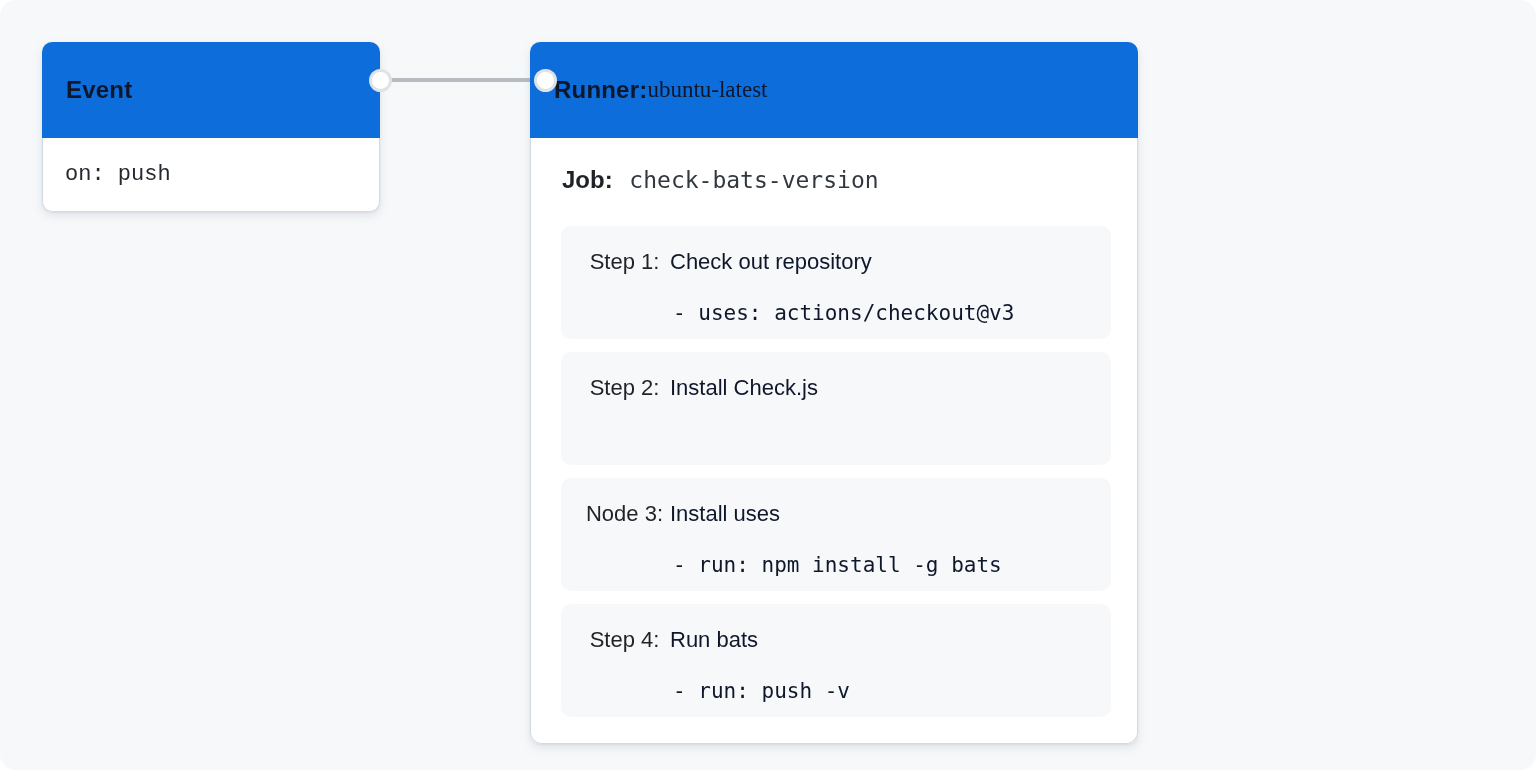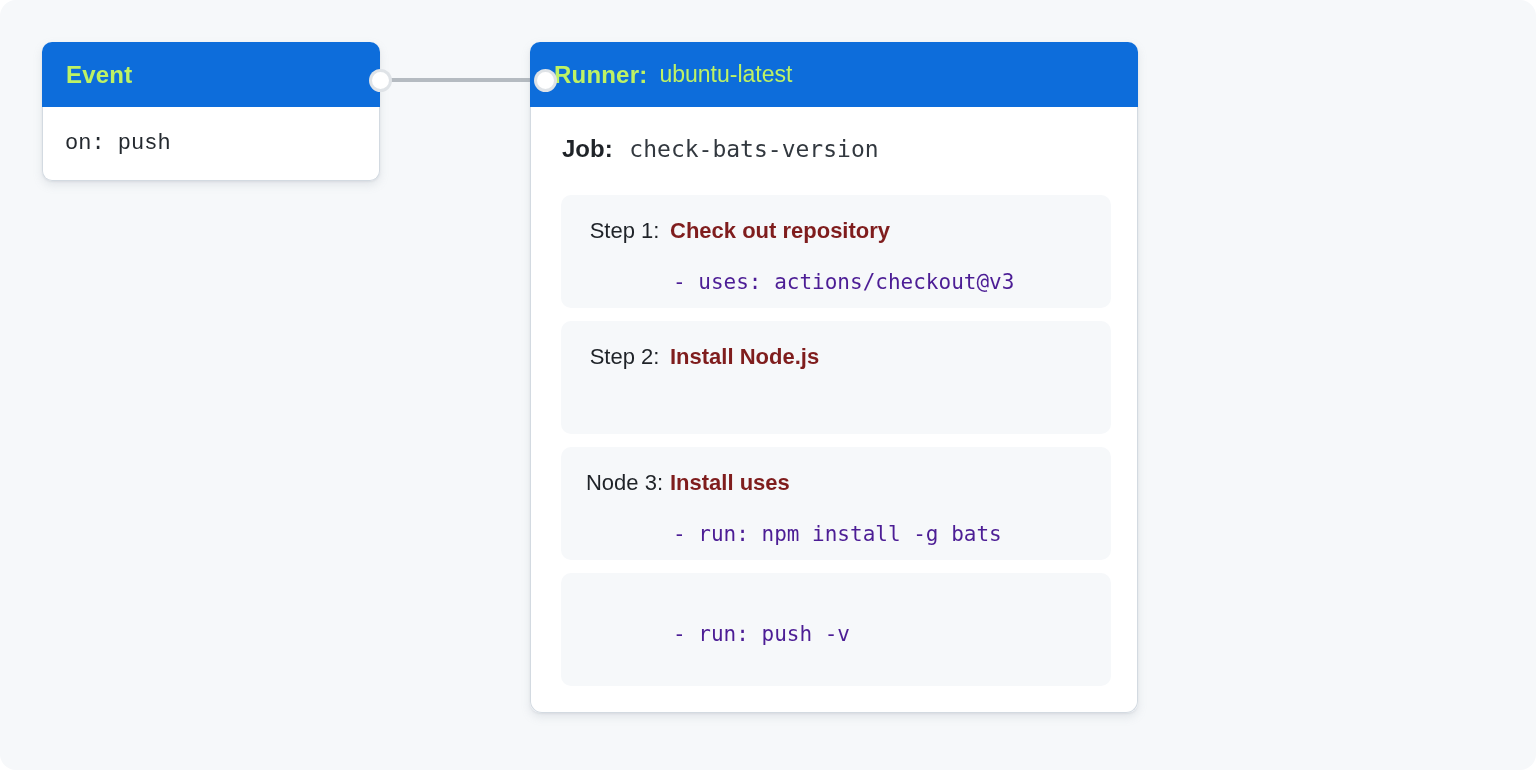--- a/index.html
+++ b/index.html
@@ -16,37 +16,37 @@
     border-radius: 16px;
     overflow: hidden;
   }
   .card {
     position: absolute;
     border-radius: 10px;
     box-shadow: 0 4px 10px rgba(140,149,159,0.18), 0 1px 2px rgba(140,149,159,0.15);
   }
   .card-header {
     background: #0d6ddb;
-    color: #bef264;
+    color: #0f172a;
     display: flex;
     align-items: center;
     border-radius: 10px 10px 0 0;
-    height: 65px;
+    height: 96px;
     padding: 0 24px;
     box-sizing: border-box;
   }
   .card-header .hdr-label {
     font-weight: bold;
     font-size: 24px;
     letter-spacing: 0.2px;
   }
   .card-header .hdr-value {
-    font-family: Liberation Sans, sans-serif;
+    font-family: Liberation Serif, serif;
     font-size: 23px;
-    margin-left: 12px;
+    margin-left: 0;
   }
   .card-body {
     background: #ffffff;
     border: 1px solid #d3dae1;
     border-top: none;
     border-radius: 0 0 10px 10px;
     box-sizing: border-box;
   }
   
   .event-card { left: 42px; top: 42px; width: 338px; }
@@ -94,27 +94,27 @@
     font-size: 22px;
     line-height: 26px;
     white-space: nowrap;
   }
   .step-label {
     color: #1f2328;
     min-width: 91px;
     display: inline-block;
     text-align: center;
   }
-  .step-title { color: #7f1d1d; font-weight: bold; }
+  .step-title { color: #0f172a; }
   .step-code {
     margin-top: 25px;
     margin-left: 94px;
     font-family: "DejaVu Sans Mono", monospace;
     font-size: 21px;
-    color: #4c1d95;
+    color: #0f172a;
     line-height: 26px;
     white-space: nowrap;
   }
   
   .connector-line {
     position: absolute;
     left: 380px;
     top: 78px;
     width: 166px;
     height: 4px;
@@ -166,33 +166,37 @@
         <div class="step-row1">
           <span class="step-label">Step 1:</span>
           <span class="step-title">Check out repository</span>
         </div>
         <div class="step-code">- uses: actions/checkout@v3</div>
       </div>
 
       <div class="step-card">
         <div class="step-row1">
           <span class="step-label">Step 2:</span>
-          <span class="step-title">Install Node.js</span>
+          <span class="step-title">Install Check.js</span>
         </div>
       </div>
 
       <div class="step-card">
         <div class="step-row1">
           <span class="step-label">Node 3:</span>
           <span class="step-title">Install uses</span>
         </div>
         <div class="step-code">- run: npm install -g bats</div>
       </div>
 
       <div class="step-card">
+        <div class="step-row1">
+          <span class="step-label">Step 4:</span>
+          <span class="step-title">Run bats</span>
+        </div>
         <div class="step-code">- run: push -v</div>
       </div>
 
     </div>
   </div>
 
   <div class="connector-dot dot-left"></div>
   <div class="connector-dot dot-right"></div>
 
 </div>

